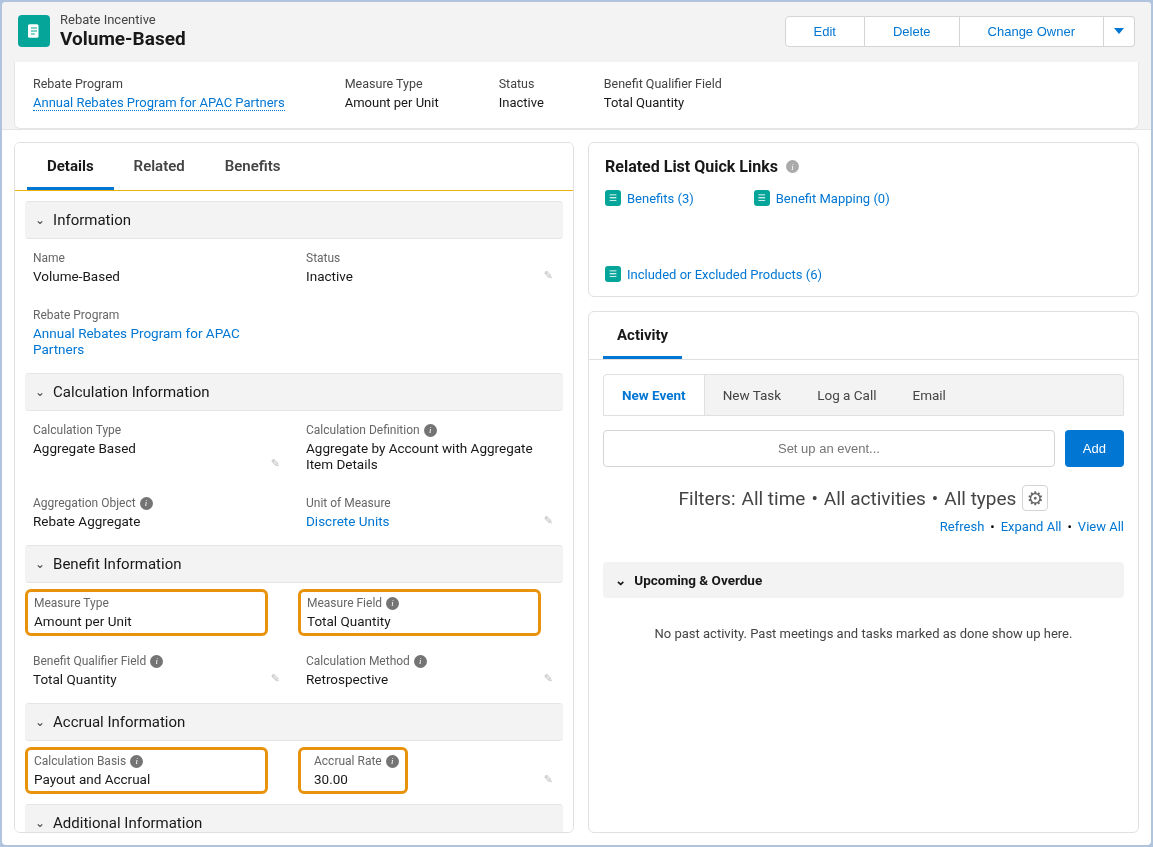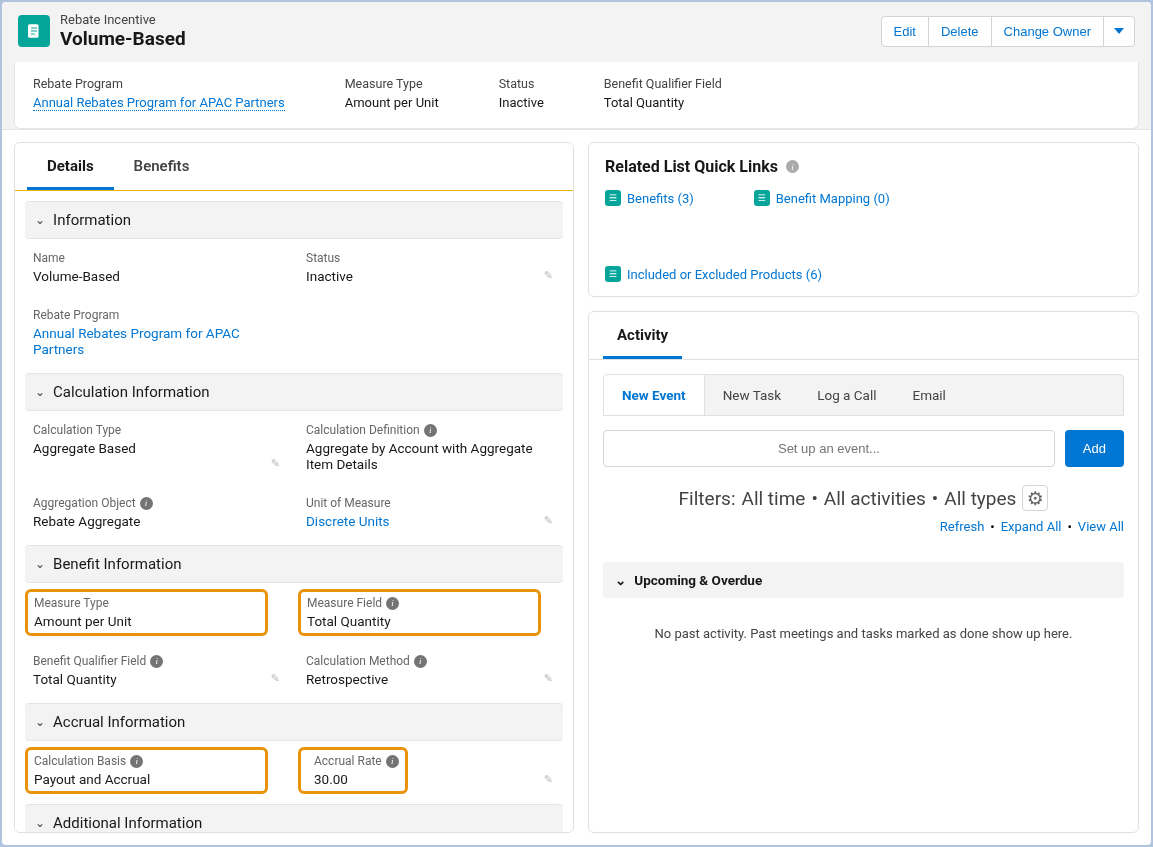--- a/index.html
+++ b/index.html
@@ -6,21 +6,21 @@
 body { font-family: -apple-system, BlinkMacSystemFont, "Segoe UI", Roboto, Helvetica, Arial, sans-serif; background: #b0c4de; width: 1153px; height: 847px; overflow: hidden; }
 .page-container { background: #fff; border-radius: 4px; width: 1149px; height: 843px; margin: 2px; overflow: hidden; display: flex; flex-direction: column; }
 .record-header { background: #f3f3f3; border-bottom: 1px solid #e5e5e5; padding: 10px 16px 0 16px; }
 .record-header-top { display: flex; align-items: center; justify-content: space-between; padding-bottom: 12px; }
 .record-title-wrap { display: flex; align-items: center; gap: 10px; }
 .rec-icon { width: 32px; height: 32px; background: #06a59a; border-radius: 4px; display: flex; align-items: center; justify-content: center; color: #fff; }
 .rec-icon svg { width: 18px; height: 18px; }
 .rec-title-text .object-label { font-size: 13px; color: #444; }
 .rec-title-text .record-name { font-size: 19px; font-weight: 700; color: #181818; }
 .action-row { display: flex; gap: 0; }
-.action-btn { background: #fff; border: 1px solid #d4d4d4; color: #0176d3; font-size: 13px; padding: 7px 12px; cursor: pointer; }
+.action-btn { background: #fff; border: 1px solid #d4d4d4; color: #0176d3; font-size: 13px; padding: 7px 28px; cursor: pointer; }
 .action-btn:first-child { border-top-left-radius: 4px; border-bottom-left-radius: 4px; }
 .action-btn + .action-btn { border-left: none; }
 .action-more { border-top-right-radius: 4px; border-bottom-right-radius: 4px; padding: 7px 10px; display: flex; align-items: center; }
 .highlights { display: flex; gap: 60px; padding: 14px 18px 18px 18px; background: #fff; border: 1px solid #e5e5e5; border-top: none; border-bottom-left-radius: 6px; border-bottom-right-radius: 6px; margin: 0 -4px; }
 .hl-item .hl-label { font-size: 12.5px; color: #444; margin-bottom: 4px; }
 .hl-item .hl-value { font-size: 13px; color: #181818; }
 .hl-item .hl-value a { color: #0176d3; text-decoration: none; border-bottom: 1px dotted #0176d3; }
 .body-columns { display: flex; gap: 14px; padding: 12px; flex: 1; overflow: hidden; }
 .left-col { width: 560px; background: #fff; border: 1px solid #e0e0e0; border-radius: 6px; padding-bottom: 16px; overflow-y: auto; }
 .right-col { flex: 1; display: flex; flex-direction: column; gap: 14px; }
@@ -108,20 +108,21 @@
         <div class="hl-label">Benefit Qualifier Field</div>
         <div class="hl-value">Total Quantity</div>
       </div>
     </div>
   </div>
 
   <div class="body-columns">
     <div class="left-col">
       <div class="tabs-bar">
         <div class="tab active">Details</div>
+        <div class="tab">Related</div>
         <div class="tab">Benefits</div>
       </div>
 
       <div class="section-header">
           <span class="chev">⌄</span>
           <span>Information</span>
         </div>
       <div class="detail-grid">
         <div class="field">
           <div class="field-label">Name</div>

